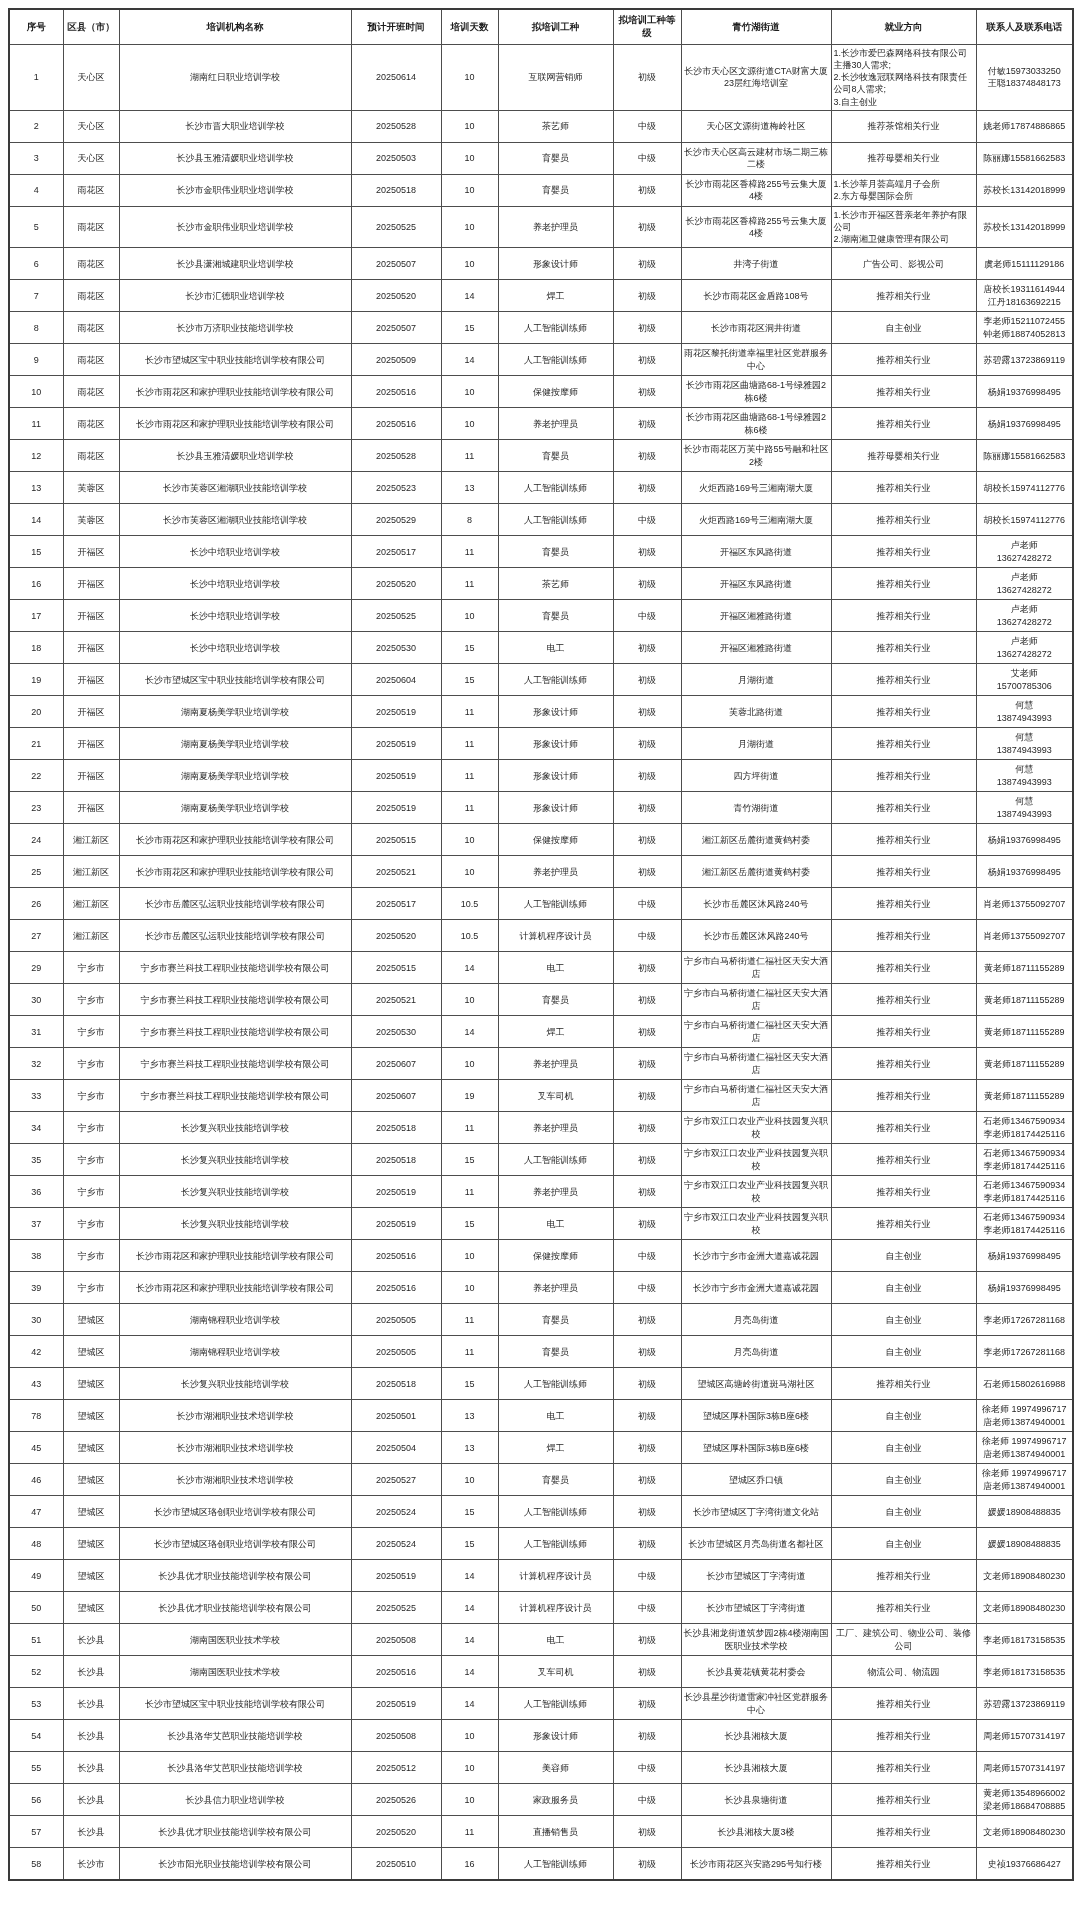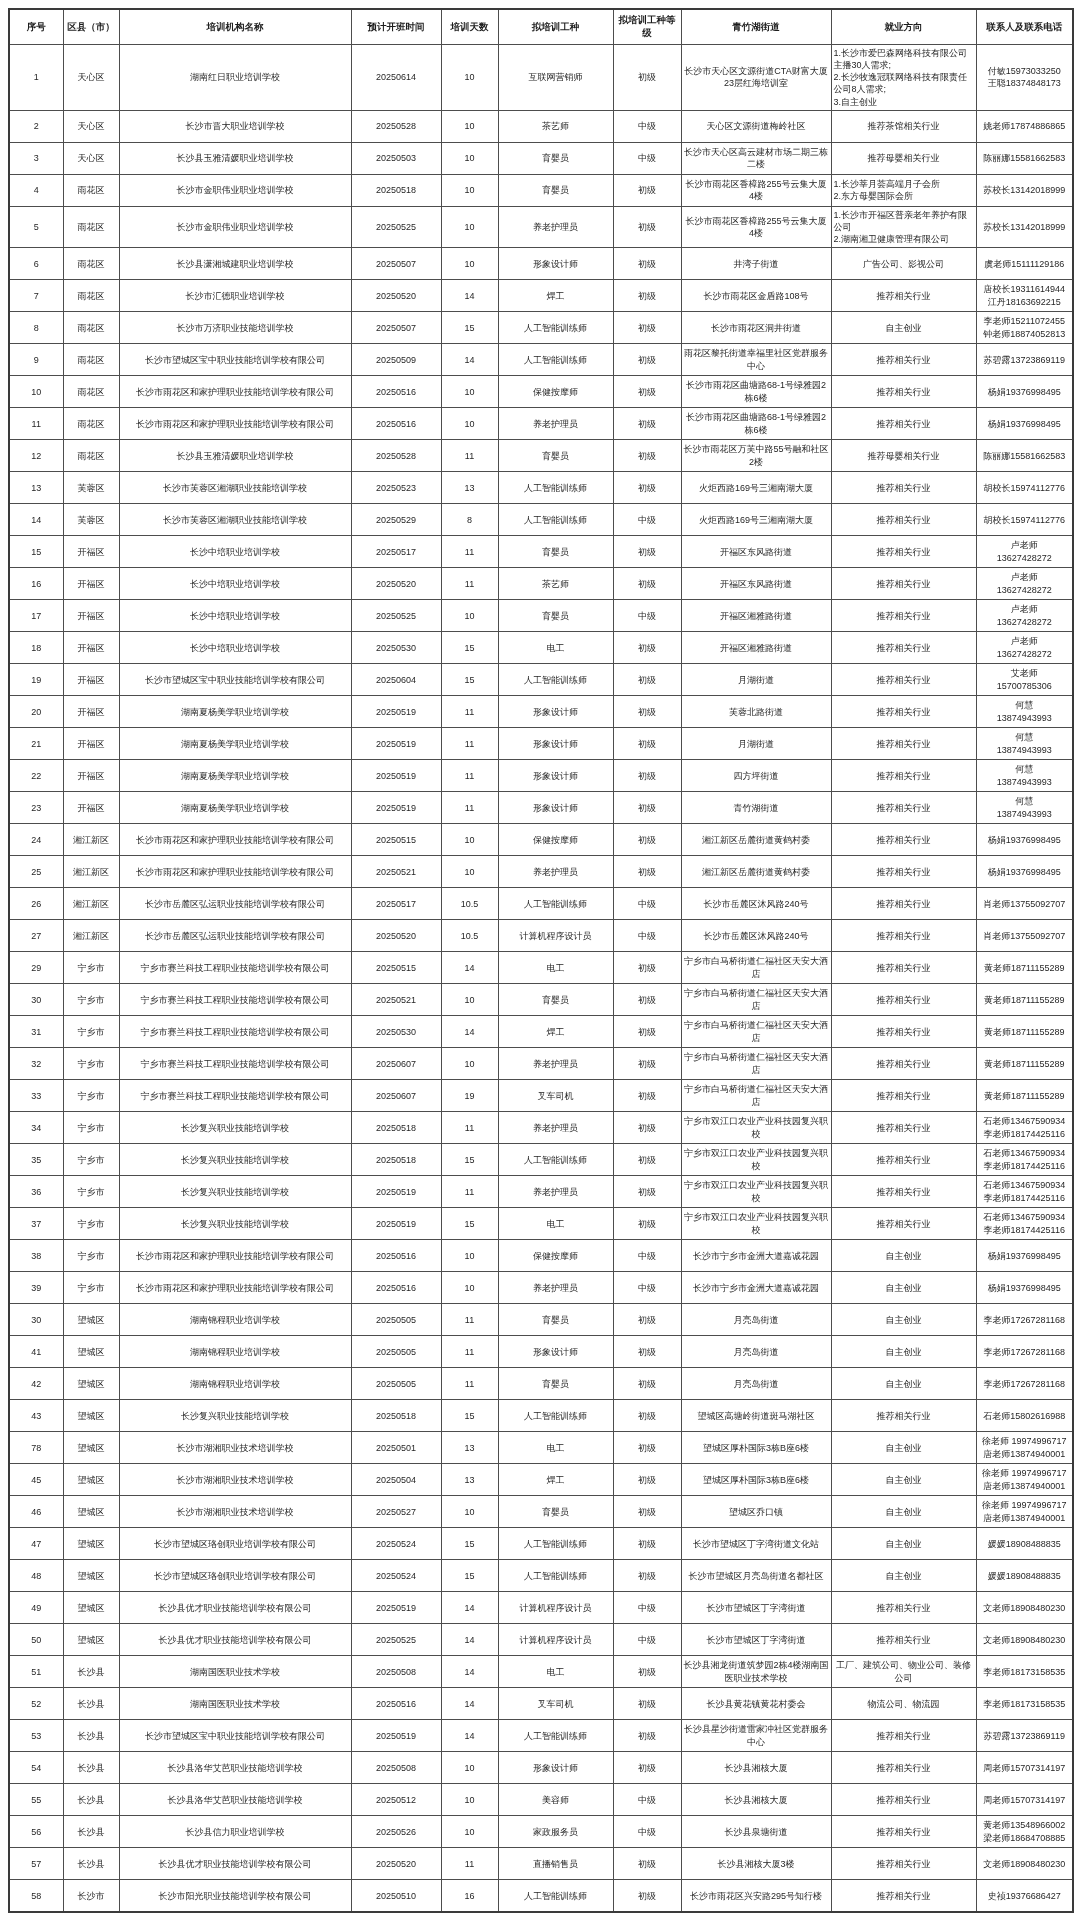--- a/index.html
+++ b/index.html
@@ -535,32 +535,20 @@
           <td>湖南锦程职业培训学校</td>
           <td>20250505</td>
           <td>11</td>
           <td>育婴员</td>
           <td>初级</td>
           <td>月亮岛街道</td>
           <td>自主创业</td>
           <td>李老师17267281168</td>
         </tr>
         <tr>
-          <td>41</td>
-          <td>望城区</td>
-          <td>湖南锦程职业培训学校</td>
-          <td>20250505</td>
-          <td>11</td>
-          <td>形象设计师</td>
-          <td>初级</td>
-          <td>月亮岛街道</td>
-          <td>自主创业</td>
-          <td>李老师17267281168</td>
-        </tr>
-        <tr>
           <td>42</td>
           <td>望城区</td>
           <td>湖南锦程职业培训学校</td>
           <td>20250505</td>
           <td>11</td>
           <td>育婴员</td>
           <td>初级</td>
           <td>月亮岛街道</td>
           <td>自主创业</td>
           <td>李老师17267281168</td>

